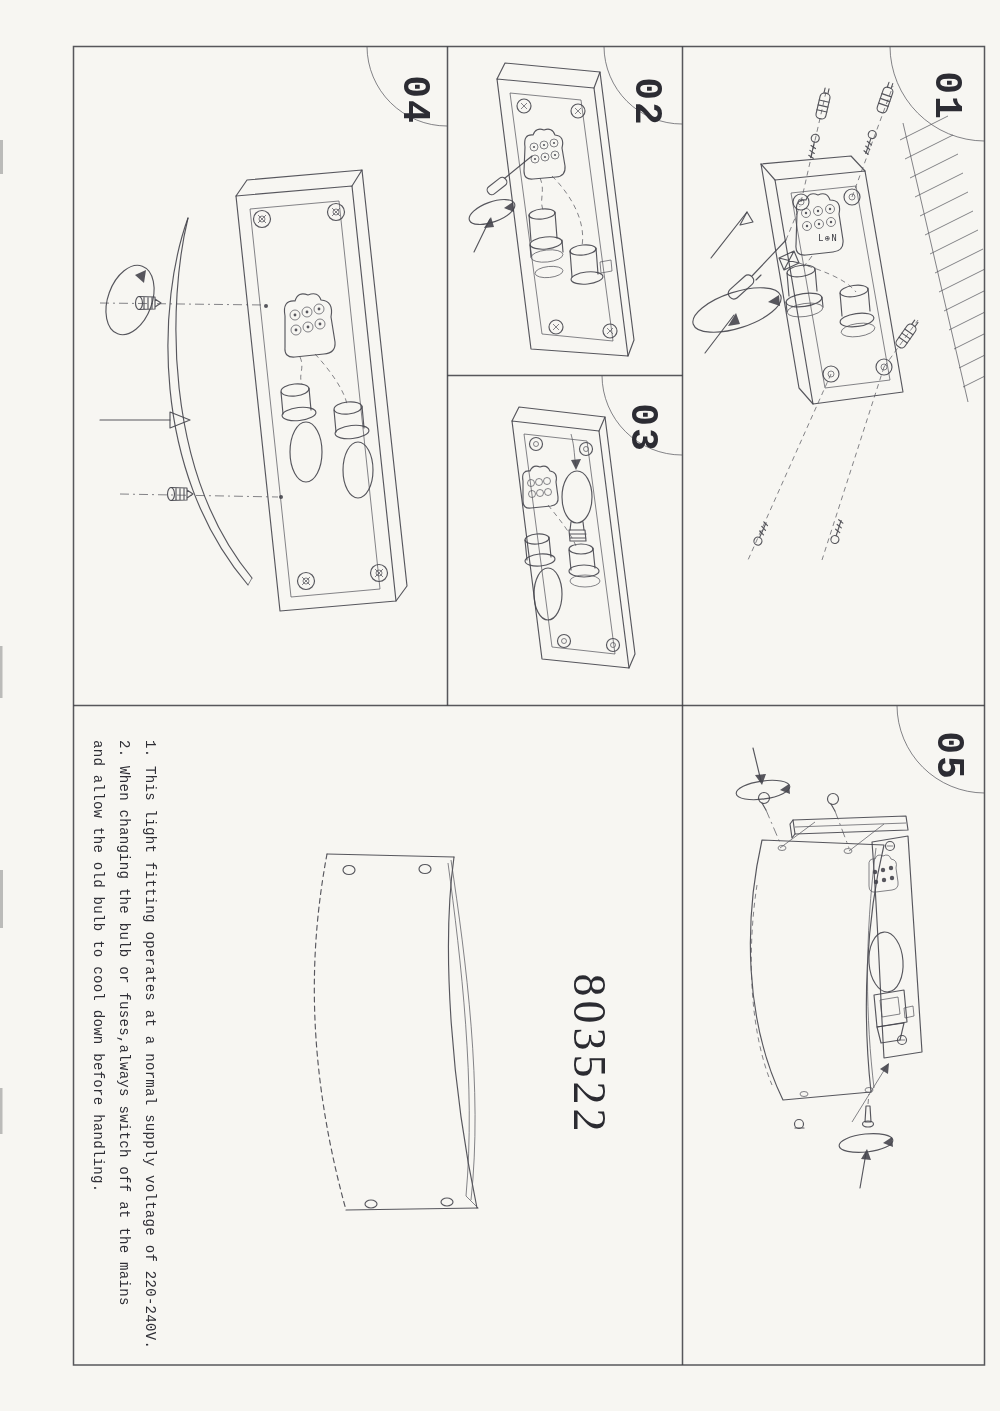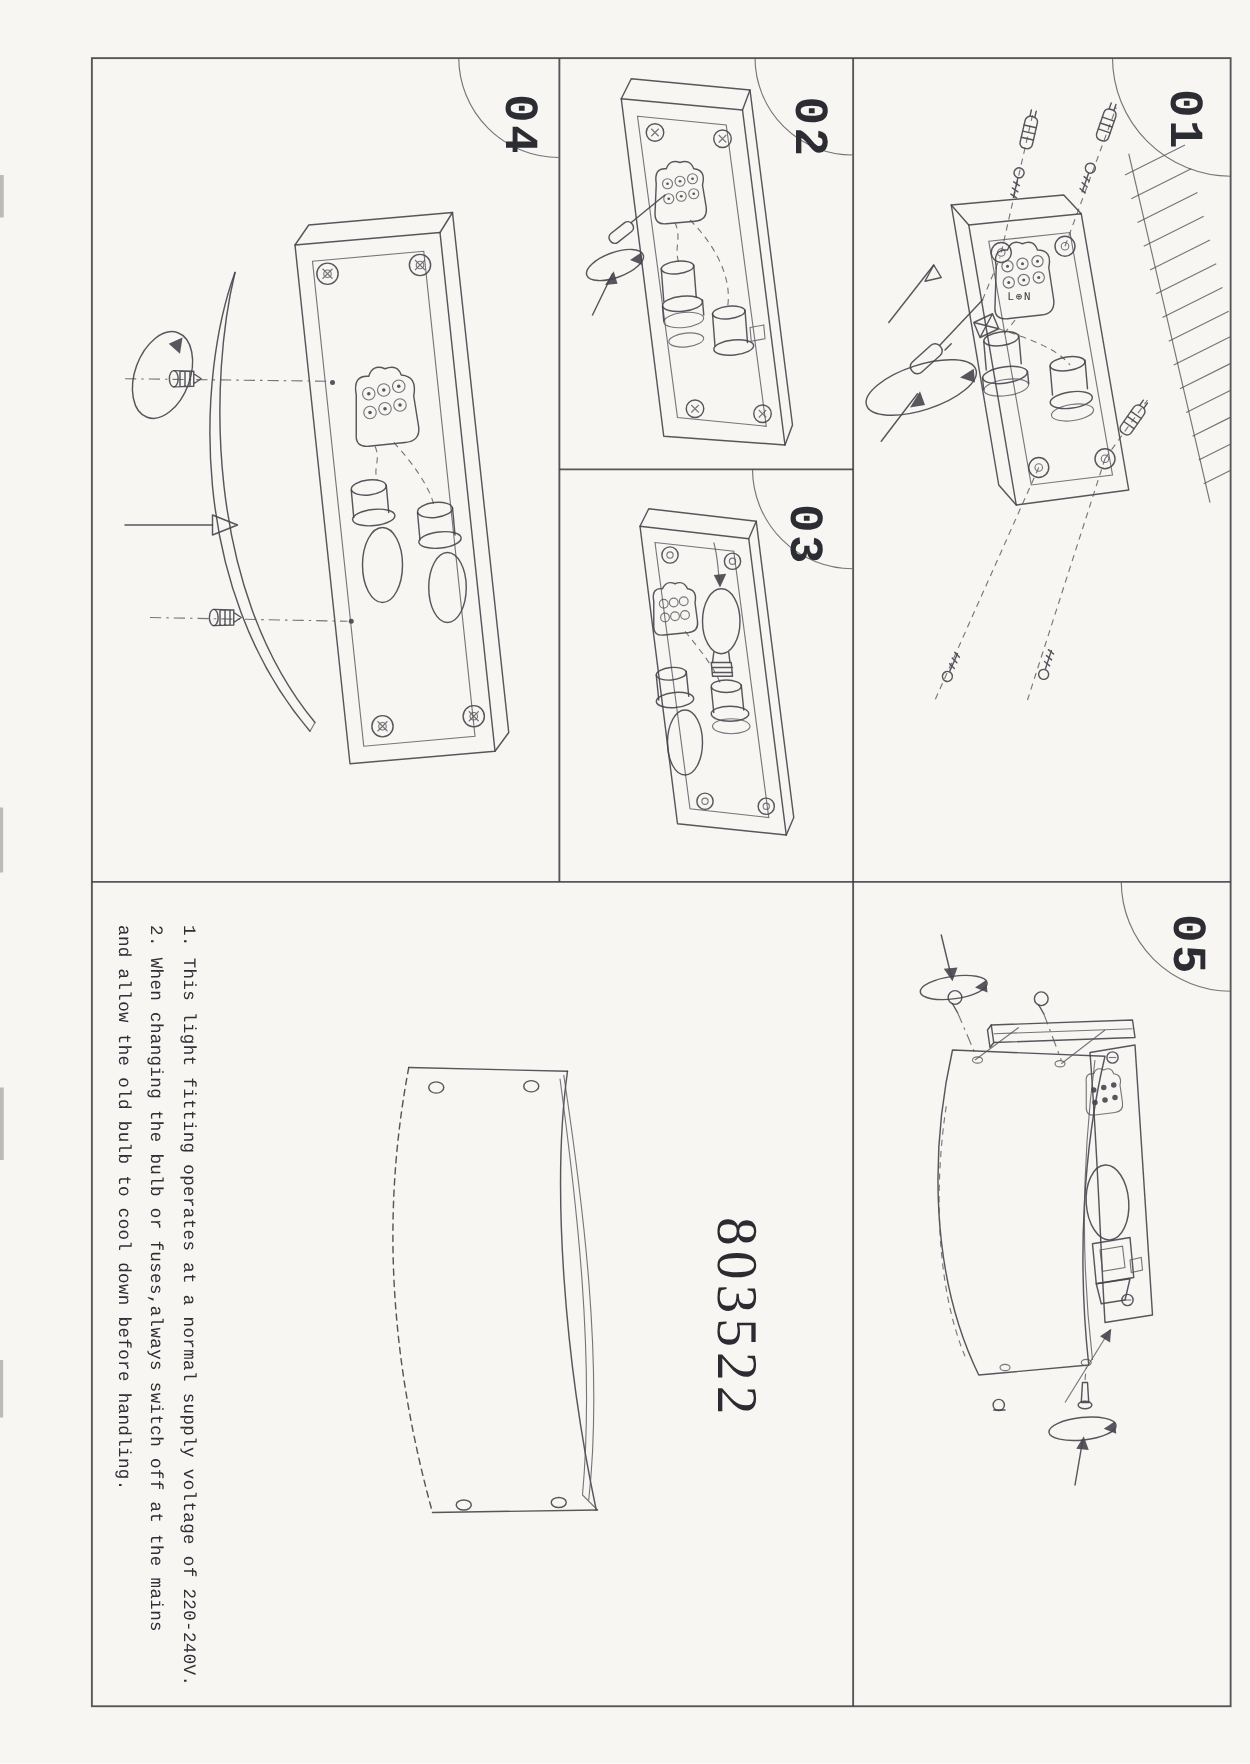--- a/index.html
+++ b/index.html
@@ -20,21 +20,21 @@
     transform:rotate(90deg);transform-origin:0 0;
     font-family:"Liberation Mono",monospace;font-size:14px;line-height:26px;
     color:#2f2f36;letter-spacing:.3px;}
   .note-line{white-space:pre;}
   .product-code{position:absolute;left:620px;top:962px;width:185px;height:62px;
     transform:rotate(90deg);transform-origin:0 0;
     font-family:"Liberation Serif",serif;font-size:46px;line-height:62px;color:#2b2b31;
     letter-spacing:4px;text-align:center;}
   .terminal-label{position:absolute;left:794px;top:233px;width:44px;
     font-family:"DejaVu Sans Mono",monospace;font-size:8.5px;color:#3a3a41;
-    letter-spacing:1.5px;text-align:center;}
+    letter-spacing:1.5px;text-align:right;}
 </style>
 </head>
 <body>
 
 <div class="page">
 
   <svg class="art" viewBox="0 0 1000 1411">
     <defs>
       <clipPath id="clip01">
           <rect x="683" y="47" width="301" height="657"></rect>

